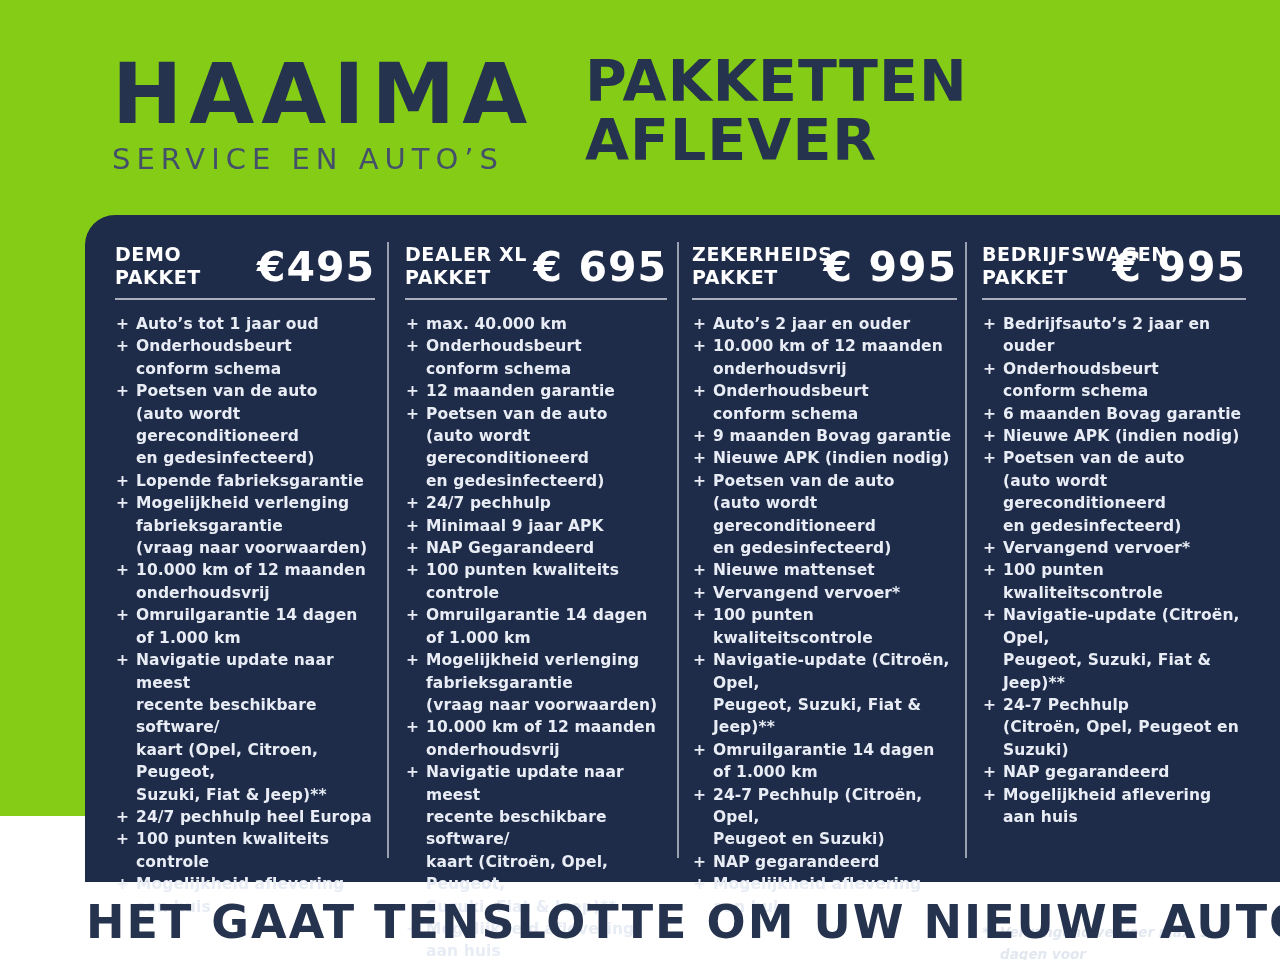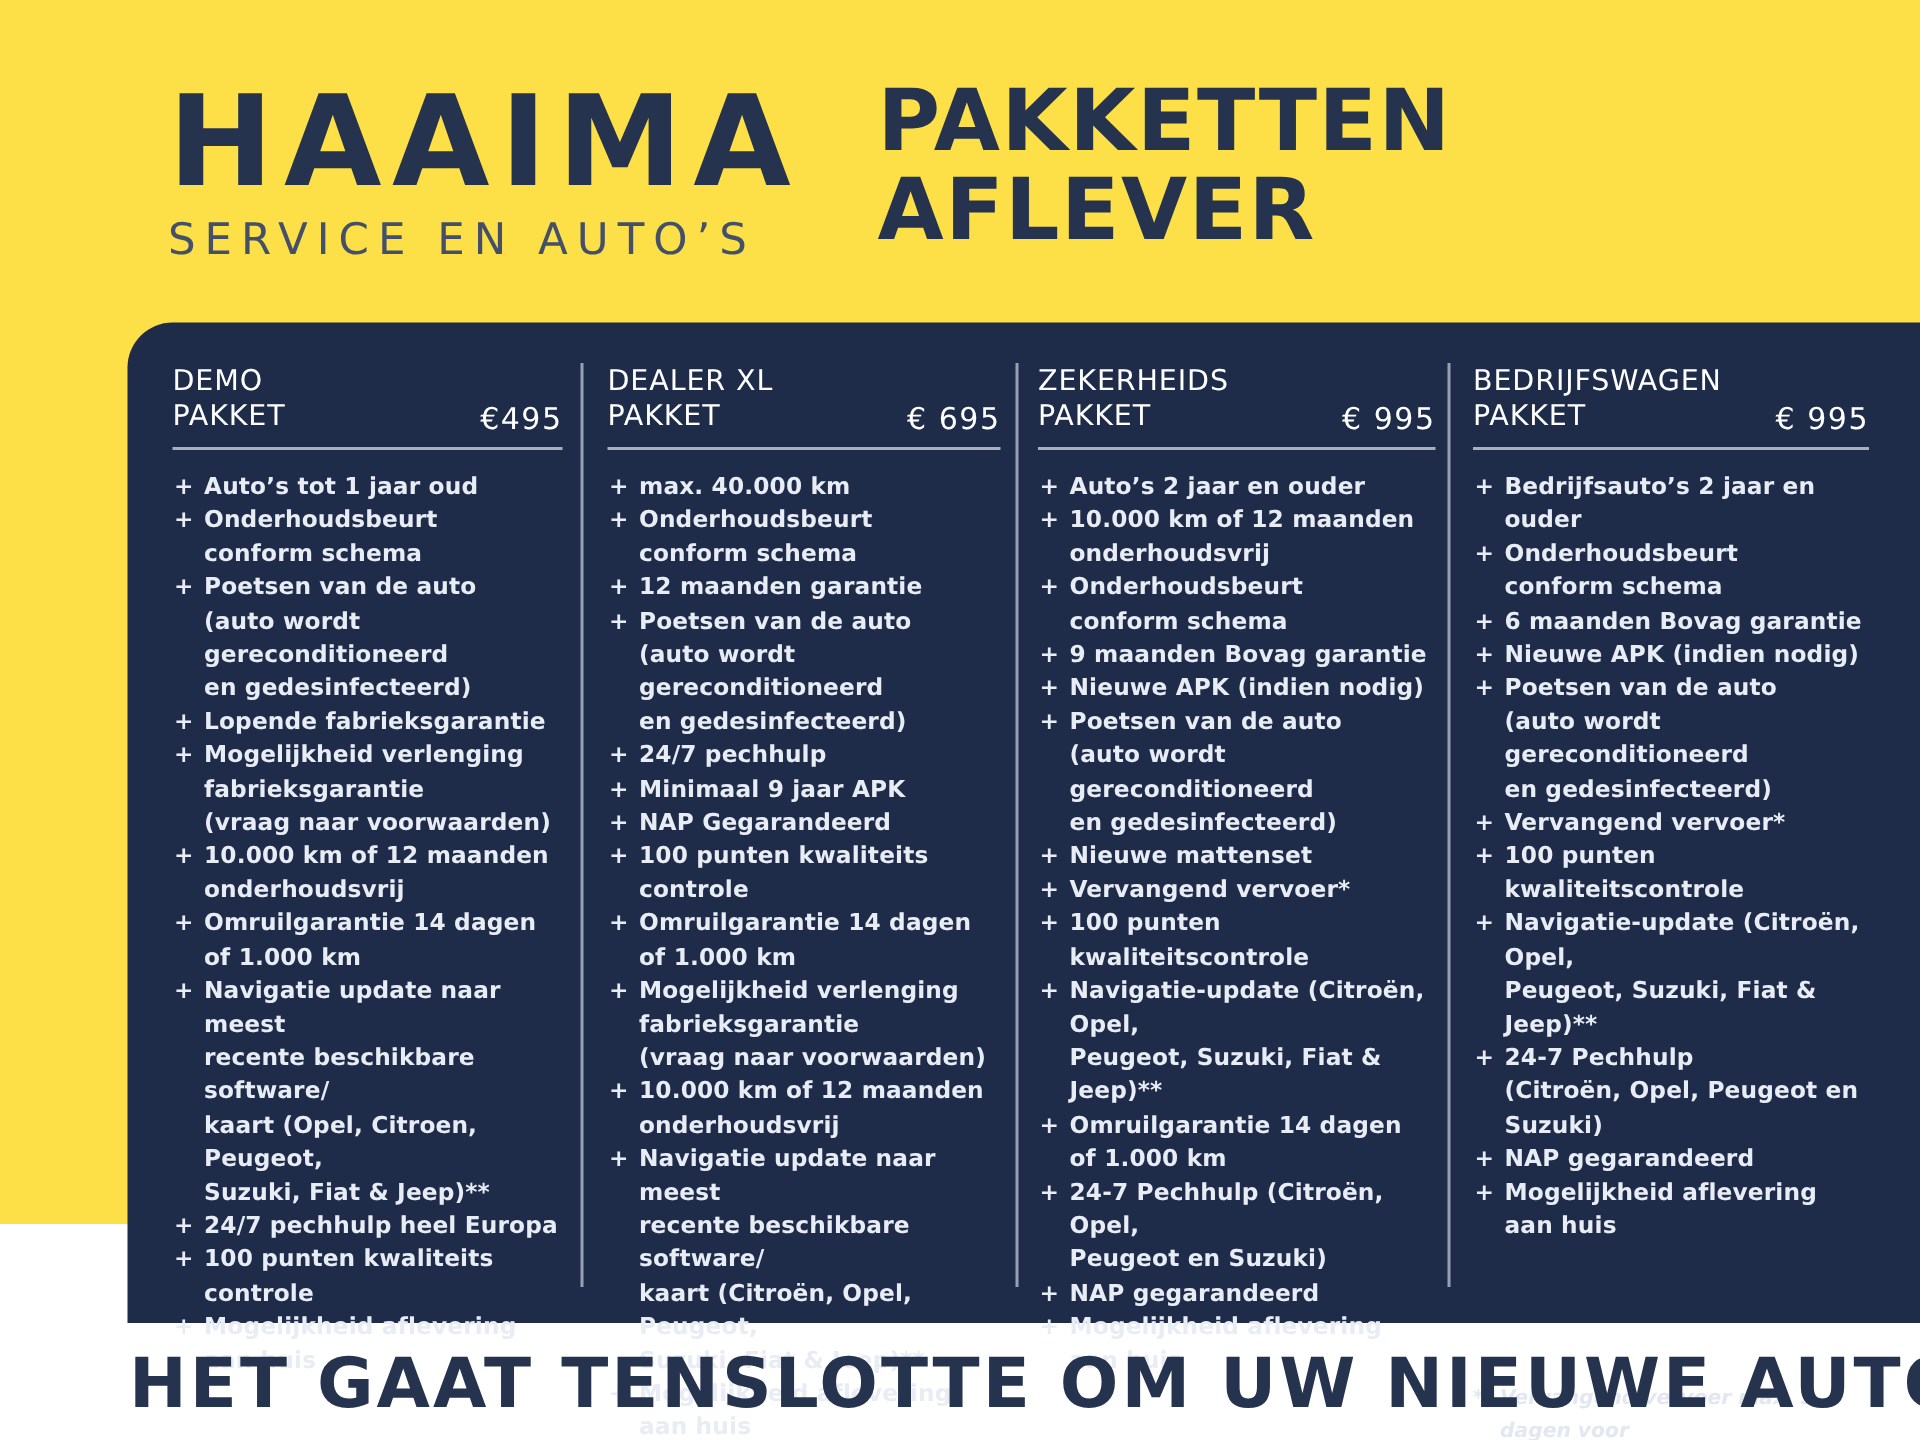--- a/index.html
+++ b/index.html
@@ -1,18 +1,18 @@
 <!DOCTYPE html>
 <html><head>
 <meta charset="utf-8">
 <style>
   * { margin:0; padding:0; box-sizing:border-box; }
   html,body { width:1280px; height:960px; background:#ffffff; overflow:hidden;
               font-family:"DejaVu Sans","Liberation Sans",sans-serif; }
-  .stage { position:relative; width:1280px; height:816px; background:#fde047; }
+  .stage { position:relative; width:1280px; height:816px; background:#84cc16; }
 
   
   .brand-block { position:absolute; left:112px; top:48px; }
   .brand { font-size:84px; font-weight:bold; letter-spacing:7px; color:#26334F; line-height:92px; }
   .tagline { font-size:29px; font-weight:normal; letter-spacing:6px; color:#44506A; margin-top:2px; }
   .title-block { position:absolute; left:585px; top:52px; color:#26334F; }
   .title-line { font-size:57px; font-weight:bold; letter-spacing:1px; line-height:59px; }
 
   
   .panel { position:absolute; left:85px; top:215px; width:1195px; height:667px;
@@ -21,22 +21,22 @@
   .divider { position:absolute; top:27px; height:616px; width:2px; background:#99A1B1; }
   .d1 { left:302px; } .d2 { left:592px; } .d3 { left:880px; }
 
   .col { position:relative; padding-top:28px; }
   .col.c0 { width:302px; padding-left:30px; padding-right:12px; }
   .col.c1 { width:290px; padding-left:18px; padding-right:10px; }
   .col.c2 { width:288px; padding-left:15px; padding-right:8px; }
   .col.c3 { width:315px; padding-left:17px; padding-right:34px; }
 
   .pkg-head { position:relative; color:#FFFFFF; }
-  .pkg-name { font-size:19px; font-weight:normal; letter-spacing:0.6px; line-height:23px; }
-  .pkg-price { position:absolute; right:0; bottom:-2px; font-size:20px; font-weight:normal; letter-spacing:1px;margin-left:10px; }
+  .pkg-name { font-size:19px; font-weight:bold; letter-spacing:0.6px; line-height:23px; }
+  .pkg-price { position:absolute; right:0; bottom:-2px; font-size:41px; font-weight:bold; letter-spacing:1px;margin-left:10px; }
   .pkg-rule { height:2px; background:#A9AFBC; margin-top:9px; }
 
   .pkg-list { margin-top:13px; color:#E8ECF4; }
   .pkg-item { position:relative; padding-left:21px; }
   .pkg-item .plus { position:absolute; left:1px; top:0; font-weight:bold; }
   .pkg-line { font-size:15.5px; font-weight:bold; line-height:22.4px; letter-spacing:0.1px; }
 
   .footnotes { margin-top:94px; color:#E2E7F0; font-style:italic; }
   .footnote { position:relative; padding-left:18px; margin-bottom:1px; }
   .footnote .mark { position:absolute; left:0; top:0; font-weight:bold; font-style:italic; }

